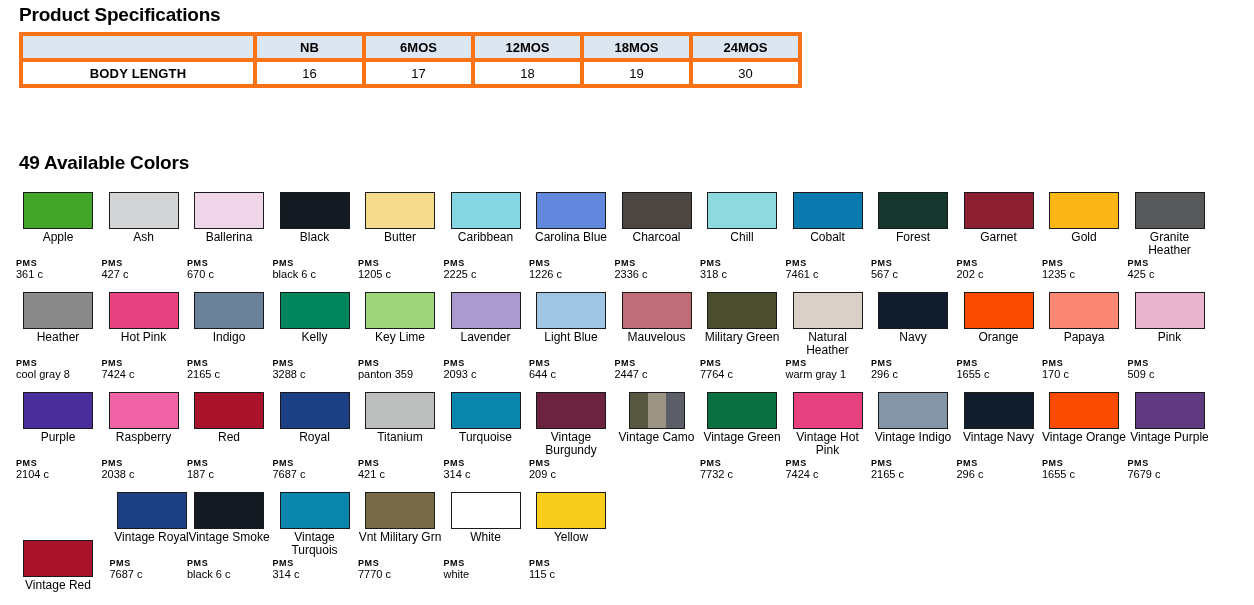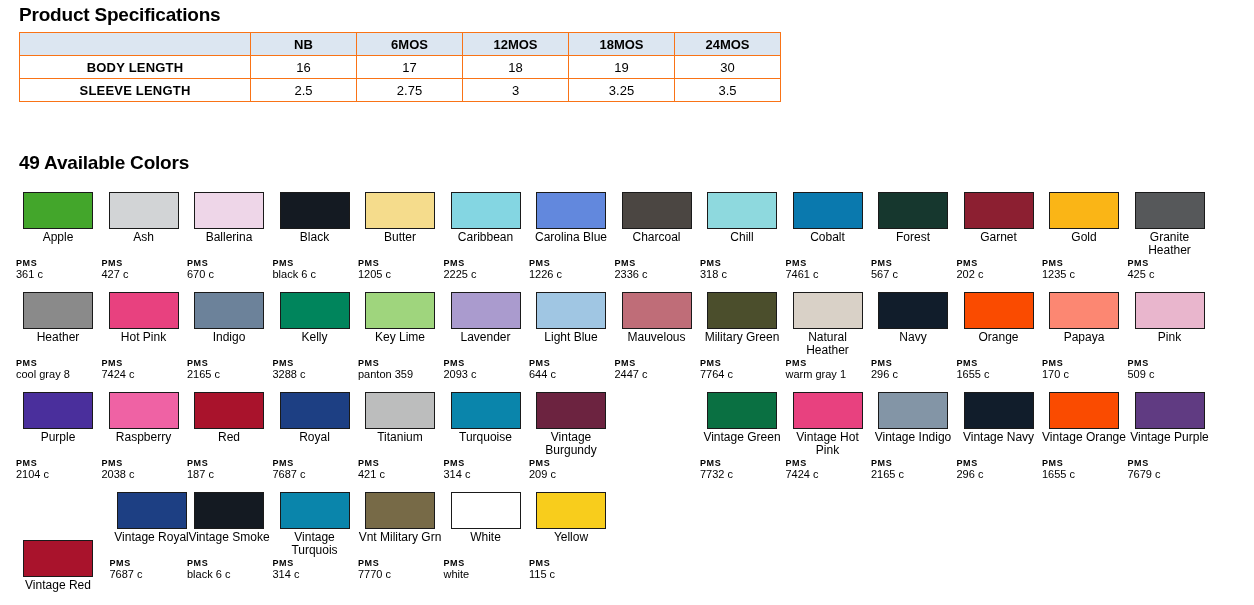--- a/index.html
+++ b/index.html
@@ -29,21 +29,21 @@
   #spec-table-wrap {
     position: absolute;
     left: 19px;
     top: 32px;
   }
   table.spec {
     border-collapse: collapse;
     font-size: 13px;
   }
   table.spec td, table.spec th {
-    border: 1px solid #f97316;
+    border: 4px solid #f97316;
     height: 22px;
     padding: 0 20px;
     font-weight: normal;
     text-align: center;
     white-space: nowrap;
   }
   table.spec thead th {
     background: #dce6f1;
     font-weight: bold;
     font-size: 13px;
@@ -139,28 +139,20 @@
     </thead>
     <tbody id="spec-body">
         <tr>
           <td class="rowlabel">BODY LENGTH</td>
           <td>16</td>
           <td>17</td>
           <td>18</td>
           <td>19</td>
           <td>30</td>
         </tr>
-        <tr>
-          <td class="rowlabel">SLEEVE LENGTH</td>
-          <td>2.5</td>
-          <td>2.75</td>
-          <td>3</td>
-          <td>3.25</td>
-          <td>3.5</td>
-        </tr>
       </tbody>
   </table>
 </div>
 
 <div class="section-title" id="colors-title">49 Available Colors</div>
 
 <div id="colors-grid">
     <div class="color-row">
       <div class="color-cell" style="left: 0px;">
         <div class="swatch" style="background: rgb(67, 166, 43);"></div>
@@ -439,20 +431,30 @@
         </div>
       </div>
       <div class="color-cell" style="left: 513px;">
         <div class="swatch" style="background: rgb(108, 35, 64);"></div>
         <div class="color-name">Vintage Burgundy</div>
         <div class="pms">
           <span class="pms-label">PMS</span>
           <span class="pms-value">209 c</span>
         </div>
       </div>
+      <div class="color-cell" style="left: 598.5px;">
+        <div class="swatch narrow">
+          <div class="swatch-stripes">
+            <i style="background: rgb(87, 87, 66);"></i>
+            <i style="background: rgb(155, 147, 132);"></i>
+            <i style="background: rgb(92, 94, 104);"></i>
+          </div>
+        </div>
+        <div class="color-name">Vintage Camo</div>
+      </div>
       <div class="color-cell" style="left: 684px;">
         <div class="swatch" style="background: rgb(10, 112, 66);"></div>
         <div class="color-name">Vintage Green</div>
         <div class="pms">
           <span class="pms-label">PMS</span>
           <span class="pms-value">7732 c</span>
         </div>
       </div>
       <div class="color-cell" style="left: 769.5px;">
         <div class="swatch" style="background: rgb(232, 65, 127);"></div>

